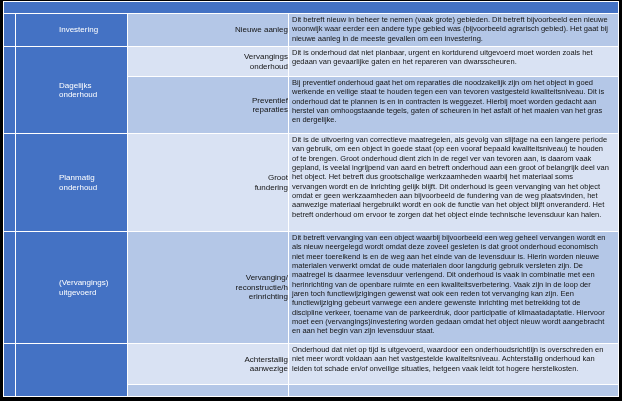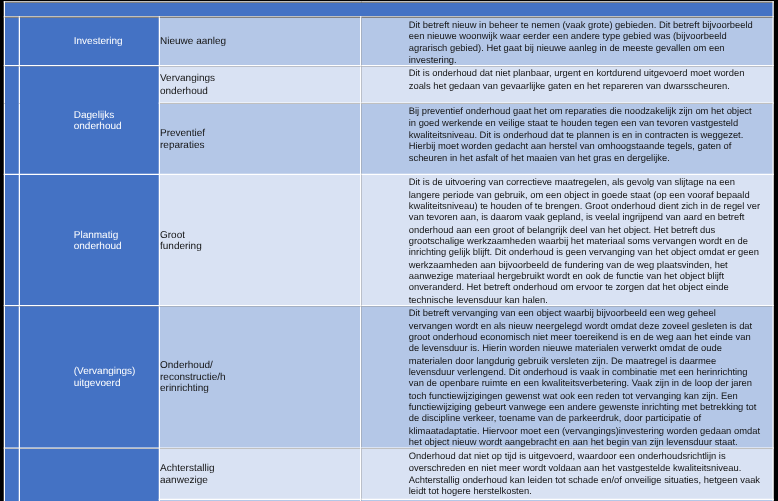--- a/index.html
+++ b/index.html
@@ -43,30 +43,29 @@
     font-size:8px;
     line-height:9.5px;
     vertical-align:middle;
     white-space:pre-line;
   }
   td.cat .cat-txt{padding-left:43px;}
   td.sub{
     color:var(--body-text);
     font-size:8px;
     line-height:9.5px;
-    text-align:left;
+    text-align:right;
     vertical-align:middle;
     white-space:pre-line;
   }
   td.desc{
     color:var(--body-text);
     font-size:7.5px;
     line-height:9.35px;
     vertical-align:top;
-    padding-left:35px;
   }
   td.desc .desc-txt{padding:1px 9px 0 3px;}
   tr.rh1{height:33px;}
   tr.rh2{height:30px;}
   tr.rh3{height:57px;}
   tr.rh4{height:98px;}
   tr.rh5{height:112px;}
   tr.rh6{height:41px;}
   tr.rh7{height:12px;}
 </style>
@@ -122,21 +121,21 @@
 fundering</td>
     <td class="band-b desc">
           <div class="desc-txt">Dit is de uitvoering van correctieve maatregelen, als gevolg van slijtage na een langere periode van gebruik, om een object in goede staat (op een vooraf bepaald kwaliteitsniveau) te houden of te brengen. Groot onderhoud dient zich in de regel ver van tevoren aan, is daarom vaak gepland, is veelal ingrijpend van aard en betreft onderhoud aan een groot of belangrijk deel van het object. Het betreft dus grootschalige werkzaamheden waarbij het materiaal soms vervangen wordt en de inrichting gelijk blijft. Dit onderhoud is geen vervanging van het object omdat er geen werkzaamheden aan bijvoorbeeld de fundering van de weg plaatsvinden, het aanwezige materiaal hergebruikt wordt en ook de functie van het object blijft onveranderd. Het betreft onderhoud om ervoor te zorgen dat het object einde technische levensduur kan halen.</div>
         </td>
   </tr>
 
   <tr class="rh5">
     <td class="blue"></td>
     <td class="blue cat"><div class="cat-txt">(Vervangings)
 uitgevoerd</div></td>
-    <td class="band-a sub">Onderhoud/
+    <td class="band-a sub">Vervanging/
 reconstructie/h
 erinrichting</td>
     <td class="band-a desc">
           <div class="desc-txt">Dit betreft vervanging van een object waarbij bijvoorbeeld een weg geheel vervangen wordt en als nieuw neergelegd wordt omdat deze zoveel gesleten is dat groot onderhoud economisch niet meer toereikend is en de weg aan het einde van de levensduur is. Hierin worden nieuwe materialen verwerkt omdat de oude materialen door langdurig gebruik versleten zijn. De maatregel is daarmee levensduur verlengend. Dit onderhoud is vaak in combinatie met een herinrichting van de openbare ruimte en een kwaliteitsverbetering. Vaak zijn in de loop der jaren toch functiewijzigingen gewenst wat ook een reden tot vervanging kan zijn. Een functiewijziging gebeurt vanwege een andere gewenste inrichting met betrekking tot de discipline verkeer, toename van de parkeerdruk, door participatie of klimaatadaptatie. Hiervoor moet een (vervangings)investering worden gedaan omdat het object nieuw wordt aangebracht en aan het begin van zijn levensduur staat.</div>
         </td>
   </tr>
 
   <tr class="rh6">
     <td class="blue" rowspan="2"></td>
     <td class="blue cat" rowspan="2"><div class="cat-txt"></div></td>

